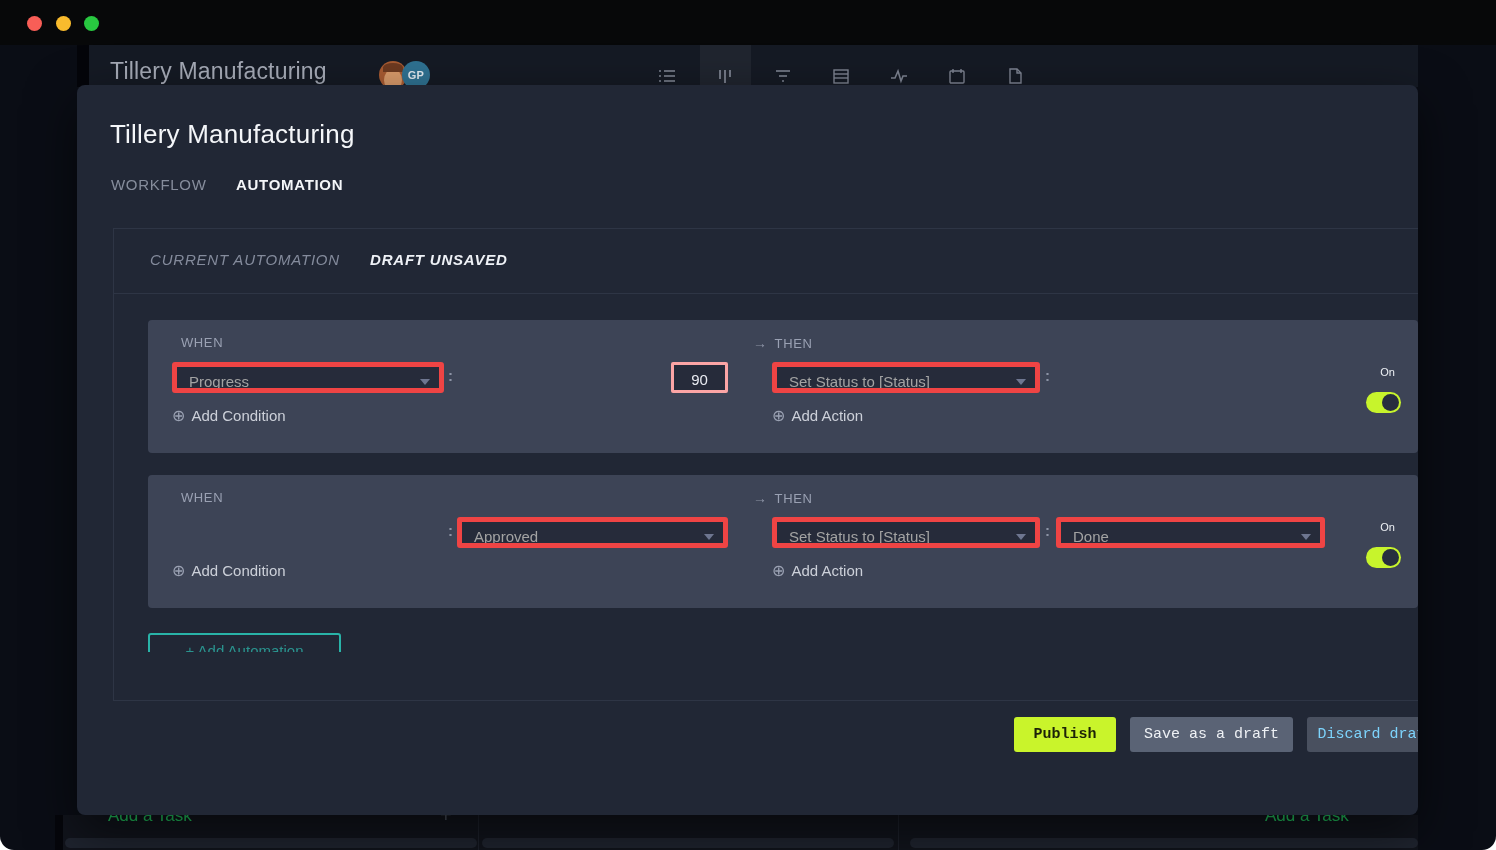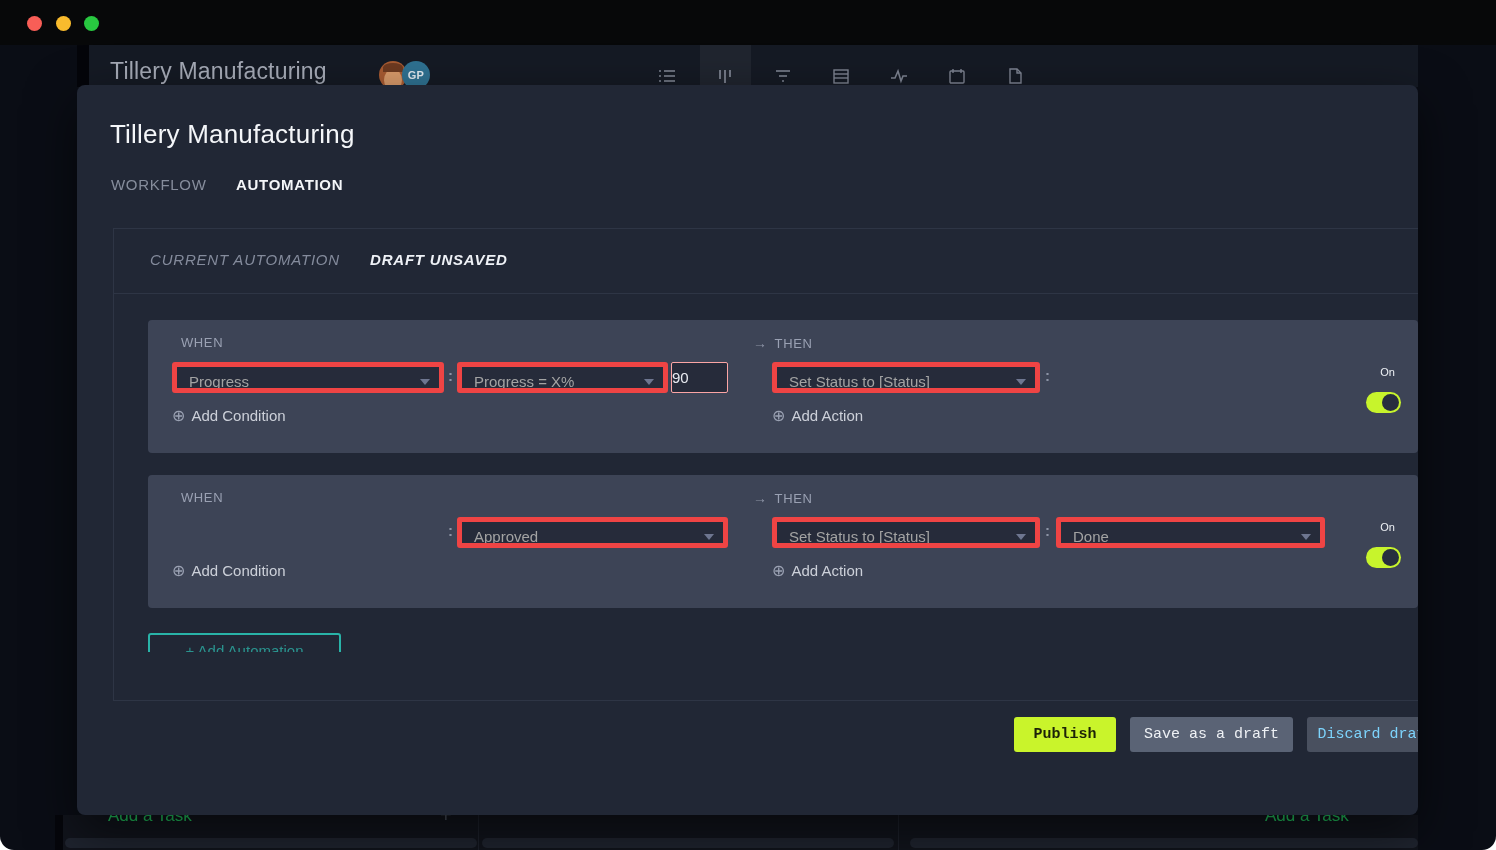--- a/index.html
+++ b/index.html
@@ -57,22 +57,22 @@
   .lbl.when{left:33px;}
   .lbl.then{left:605px;}
   .then-arrow{margin-right:7px;color:#8d94a6;font-size:14px;}
   .dd{position:absolute;top:42px;height:31px;background:#262b3a;border:5px solid #ef4444;border-radius:3px;
     color:#a3a3a3;font-size:15px;line-height:29px;padding:0 28px 0 12px;white-space:nowrap;overflow:hidden;cursor:pointer;}
   .dd .chev{position:absolute;right:9px;top:12px;width:0;height:0;
     border-left:5px solid transparent;border-right:5px solid transparent;border-top:6px solid #6e7690;}
   .dd.f1{left:24px;width:272px;}
   .dd.op1{left:309px;width:211px;}
   .dd.op1w{left:309px;width:271px;}
-  .valbox{position:absolute;left:523px;top:42px;width:57px;height:31px;background:#262b3a;border:1px solid #fca5a5;
-    border-radius:2px;color:#e9ebf1;font-size:15px;line-height:29px;}
+  .valbox{position:absolute;left:523px;top:42px;width:57px;height:31px;background:#262b3a;border:3px solid #fca5a5;
+    border-radius:2px;color:#e9ebf1;font-size:15px;line-height:29px;text-align:center;}
   .dd.act{left:624px;width:268px;}
   .dd.actval{left:908px;width:269px;}
   .colon{position:absolute;top:47px;font-size:15px;color:#8d94a6;font-weight:600;}
   .colon.k1{left:300px;}
   .colon.k2{left:897px;}
   .addlink{position:absolute;top:86px;font-size:15px;color:#ccd0d9;cursor:pointer;}
   .addlink .pc{color:#9aa1b2;font-size:16px;margin-right:6px;}
   .addlink.cond{left:24px;}
   .addlink.actn{left:624px;}
   .on-label{position:absolute;left:1222px;top:46px;width:35px;text-align:center;font-size:11px;color:#eef1f5;}
@@ -180,24 +180,20 @@
     <div class="subtab draft">DRAFT UNSAVED</div>
     <div class="hline" style="top:208px;"></div>
 
     <div class="card c1">
       <div class="lbl when">WHEN</div>
       <div class="dd f1">
         <span>Progress</span>
         <span class="chev"></span>
       </div>
       <div class="colon k1">:</div>
-      <div class="dd op1">
-        <span>Progress = X%</span>
-        <span class="chev"></span>
-      </div>
       <div class="valbox">90</div>
       <div class="addlink cond">
         <span class="pc">⊕</span><span>Add Condition</span>
       </div>
       <div class="lbl then">
         <span class="then-arrow">→</span><span>THEN</span>
       </div>
       <div class="dd act">
         <span>Set Status to [Status]</span>
         <span class="chev"></span>

